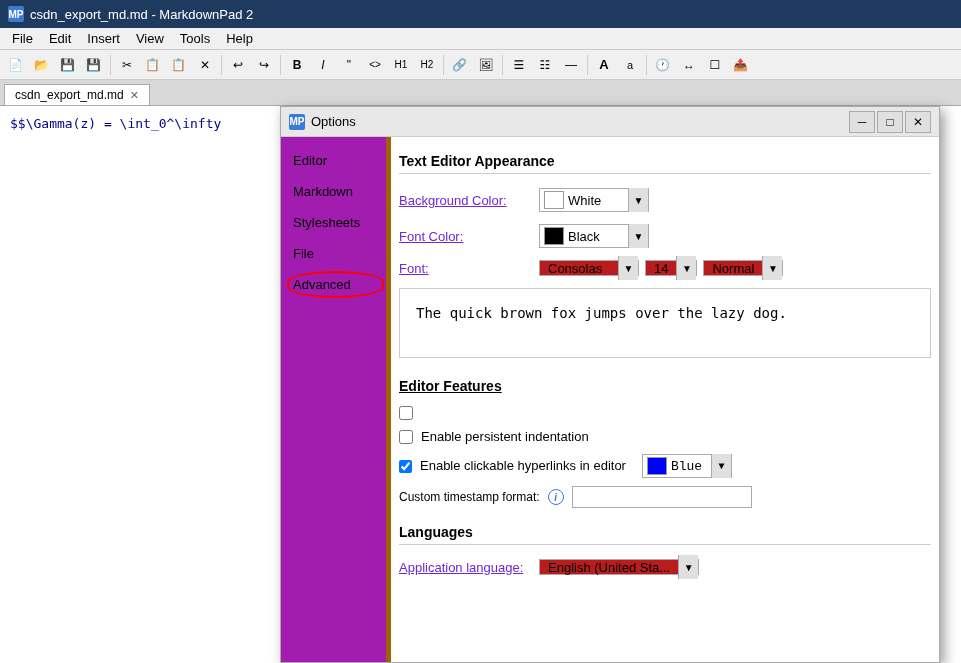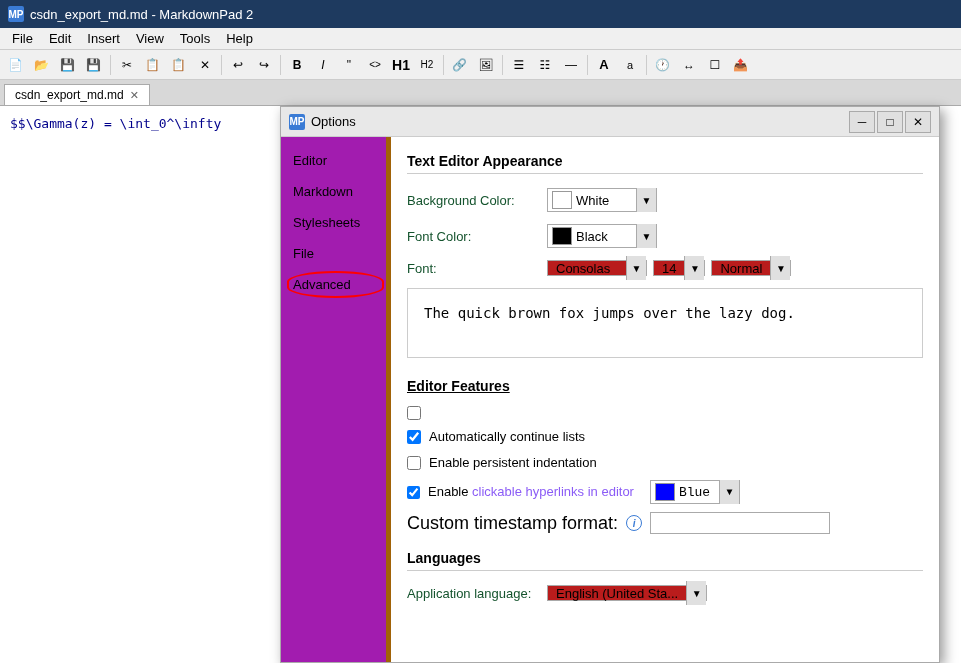--- a/index.html
+++ b/index.html
@@ -154,21 +154,21 @@
       position: absolute;
       top: 2px; left: 6px; right: 2px; bottom: 2px;
       border: 2px solid red;
       border-radius: 50% / 40%;
       pointer-events: none;
     }
 
     
     .dialog-content {
       flex: 1;
-      padding: 16px 16px;
+      padding: 16px 8px;
       overflow-y: auto;
       background: white;
     }
 
     .section-title {
       font-size: 14px;
       font-weight: bold;
       color: #000;
       border-bottom: 1px solid #ccc;
       padding-bottom: 4px;
@@ -176,21 +176,22 @@
     }
 
     .form-row {
       display: flex;
       align-items: center;
       margin-bottom: 12px;
     }
     .form-label {
       min-width: 140px;
       font-size: 13px;
-      color: #14532d;
+      color: #6d28d9;
+      text-decoration: underline;
     }
     .form-control {
       display: flex;
       align-items: flex-start;
       gap: 6px;
     }
 
     
     .dropdown {
       display: flex;
@@ -264,36 +265,36 @@
       display: flex;
       align-items: flex-start;
       margin-bottom: 8px;
       gap: 8px;
     }
     .checkbox-row input[type=checkbox] {
       margin-top: 2px;
       width: 14px; height: 14px;
     }
     .checkbox-label { font-size: 13px; color: #000; line-height: 1.4; }
-    .checkbox-label a { color: #8b5cf6; text-decoration: none; }
+    .checkbox-label a { color: #000000; text-decoration: none; }
 
     .hyperlink-row {
       display: flex;
       align-items: center;
       gap: 8px;
       margin-bottom: 8px;
     }
 
     .timestamp-row {
       display: flex;
       align-items: center;
       gap: 8px;
       margin-bottom: 16px;
     }
-    .timestamp-label { font-size: 18px; }
+    .timestamp-label { font-size: 12px; }
     .info-icon {
       display: inline-flex;
       align-items: center;
       justify-content: center;
       width: 16px; height: 16px;
       border-radius: 50%;
       border: 1px solid #3a7bd5;
       color: #3a7bd5;
       font-size: 10px;
       font-style: italic;
@@ -336,21 +337,21 @@
   <button class="toolbar-btn">📋</button>
   <button class="toolbar-btn">✕</button>
   <div class="toolbar-sep"></div>
   <button class="toolbar-btn">↩</button>
   <button class="toolbar-btn">↪</button>
   <div class="toolbar-sep"></div>
   <button class="toolbar-btn" style="font-weight:bold;">B</button>
   <button class="toolbar-btn" style="font-style:italic;">I</button>
   <button class="toolbar-btn">"</button>
   <button class="toolbar-btn" style="font-size:10px;">&lt;&gt;</button>
-  <button class="toolbar-btn" style="font-size:14px;font-weight:bold;">H1</button>
+  <button class="toolbar-btn" style="font-size:10px;">H1</button>
   <button class="toolbar-btn" style="font-size:10px;text-align:center;">H2</button>
   <div class="toolbar-sep"></div>
   <button class="toolbar-btn">🔗</button>
   <button class="toolbar-btn">🖼</button>
   <div class="toolbar-sep"></div>
   <button class="toolbar-btn">☰</button>
   <button class="toolbar-btn">☷</button>
   <button class="toolbar-btn">—</button>
   <div class="toolbar-sep"></div>
   <button class="toolbar-btn" style="font-size:13px; font-weight:bold;">A</button>
@@ -444,24 +445,20 @@
           <div class="preview-box">
             <span>The quick brown fox jumps over the lazy dog.</span>
           </div>
 
           <div class="features-title">Editor Features</div>
 
           <div class="checkbox-row">
             <input type="checkbox" style="">
           </div>
 
-          <div class="checkbox-row">
-            <input type="checkbox" checked="" style="">
-            <span class="checkbox-label">Automatically continue lists</span>
-          </div>
 
           <div class="checkbox-row">
             <input type="checkbox" style="">
             <span class="checkbox-label">Enable persistent indentation</span>
           </div>
 
           <div class="hyperlink-row">
             <input type="checkbox" checked="" style="">
             <span class="checkbox-label">
               Enable <a>clickable hyperlinks in editor</a>

